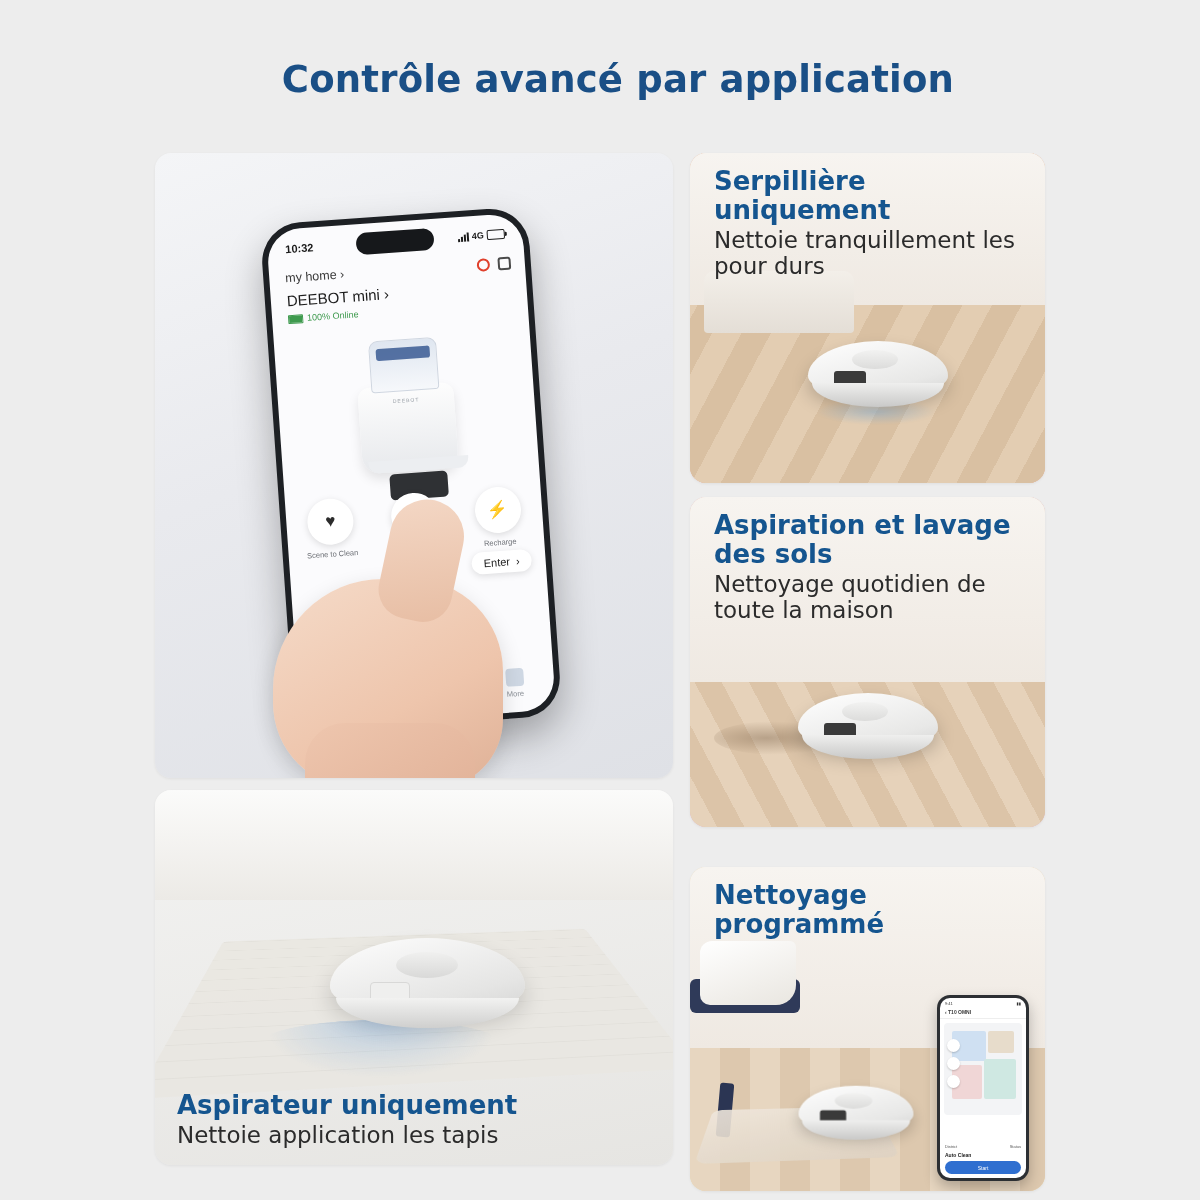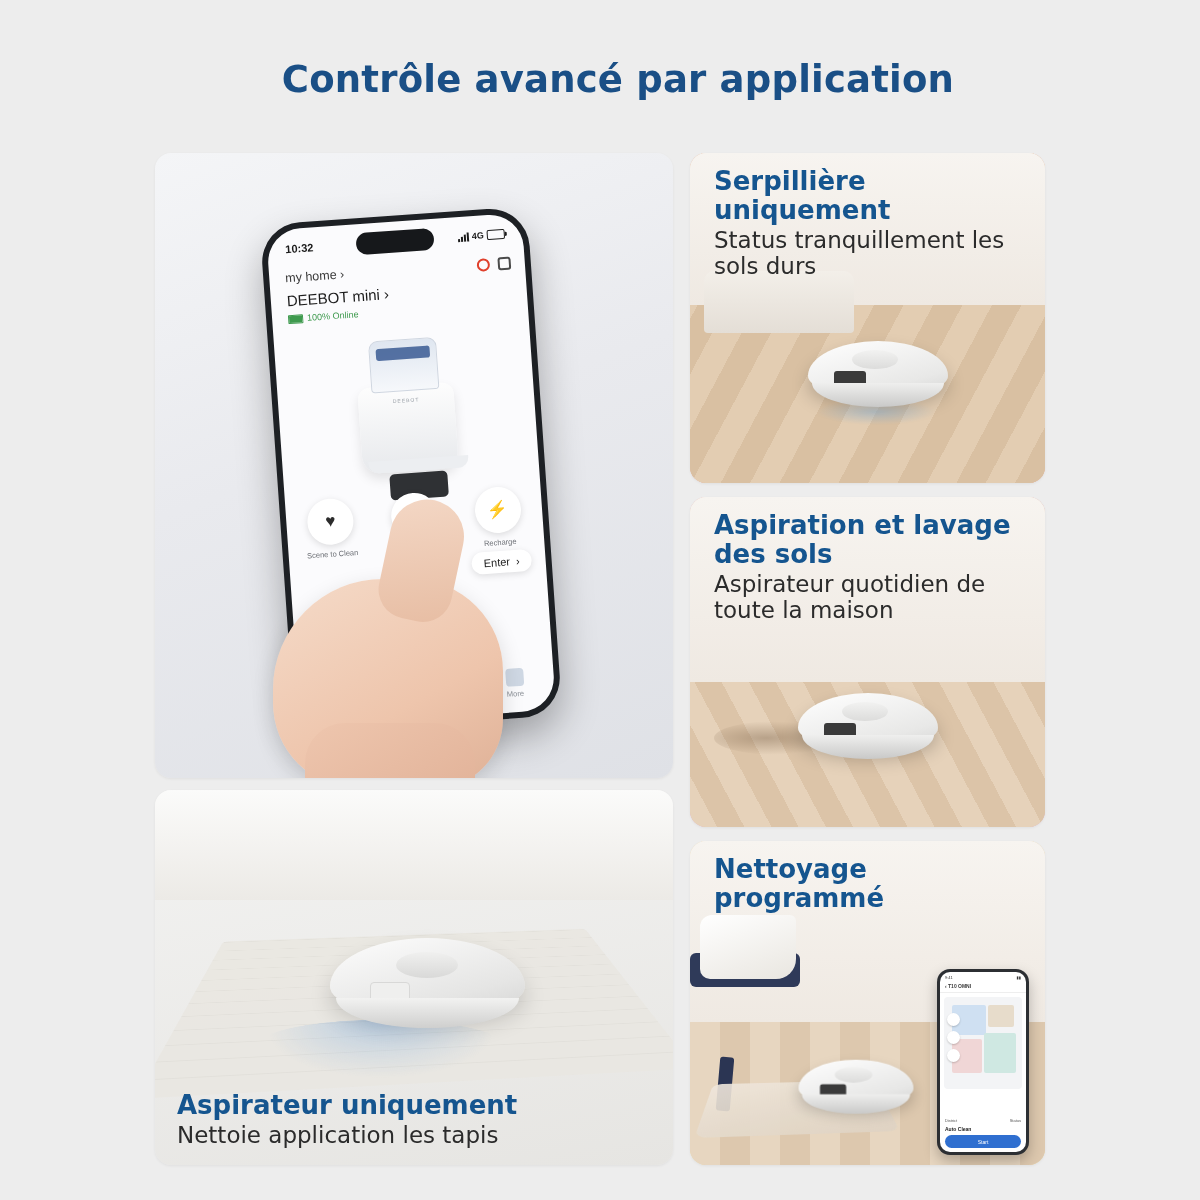--- a/index.html
+++ b/index.html
@@ -493,21 +493,21 @@
   }
   #card-vacmop {
     left: 690px;
     top: 497px;
     width: 355px;
     height: 330px;
     background: #f0abfc;
   }
   #card-sched {
     left: 690px;
-    top: 841px;
+    top: 867px;
     width: 355px;
     height: 324px;
     background: #fef9c3;
   }
   .photo-bg {
     position: absolute;
     inset: 0;
   }
   
   .wood-a {
@@ -838,39 +838,39 @@
       <div class="srv" style="left:118px; top:188px;">
         <div class="srv-top">
           <div class="srv-lidar"></div>
           <div class="srv-slot"></div>
         </div>
         <div class="srv-rim"></div>
       </div>
     </div>
     <div class="card-text">
       <div class="card-title">Serpillière uniquement</div>
-      <div class="card-sub">Status tranquillement les sols durs</div>
+      <div class="card-sub">Nettoie tranquillement les pour durs</div>
     </div>
   </div>
 
   <div class="card" id="card-vacmop">
     <div class="photo-bg wood-b">
       <div class="wall wall-low"></div>
       <div class="dirt" style="left:24px; top:224px;"></div>
       <div class="srv" style="left:108px; top:196px;">
         <div class="srv-top">
           <div class="srv-lidar"></div>
           <div class="srv-slot"></div>
         </div>
         <div class="srv-rim"></div>
       </div>
     </div>
     <div class="card-text">
       <div class="card-title">Aspiration et lavage des sols</div>
-      <div class="card-sub">Aspirateur quotidien de toute la maison</div>
+      <div class="card-sub">Nettoyage quotidien de toute la maison</div>
     </div>
   </div>
 
   <div class="card" id="card-sched">
     <div class="photo-bg wood-c">
       <div class="wall wall-low"></div>
       <div class="bedbase"></div>
       <div class="bedthrow"></div>
       <div class="bedleg"></div>
       <div class="rug"></div>

